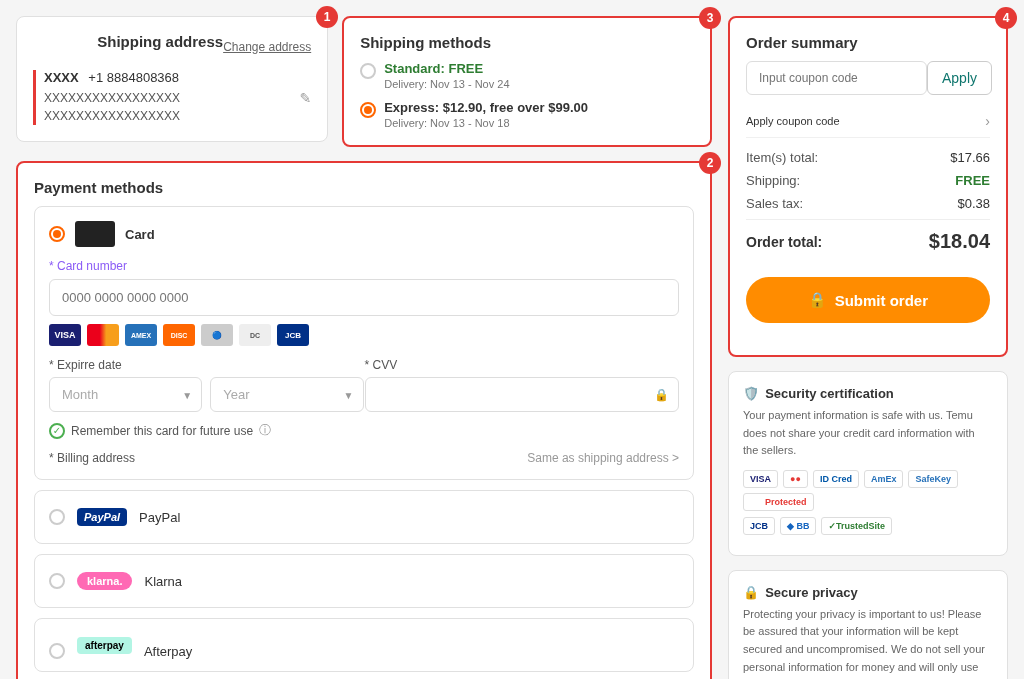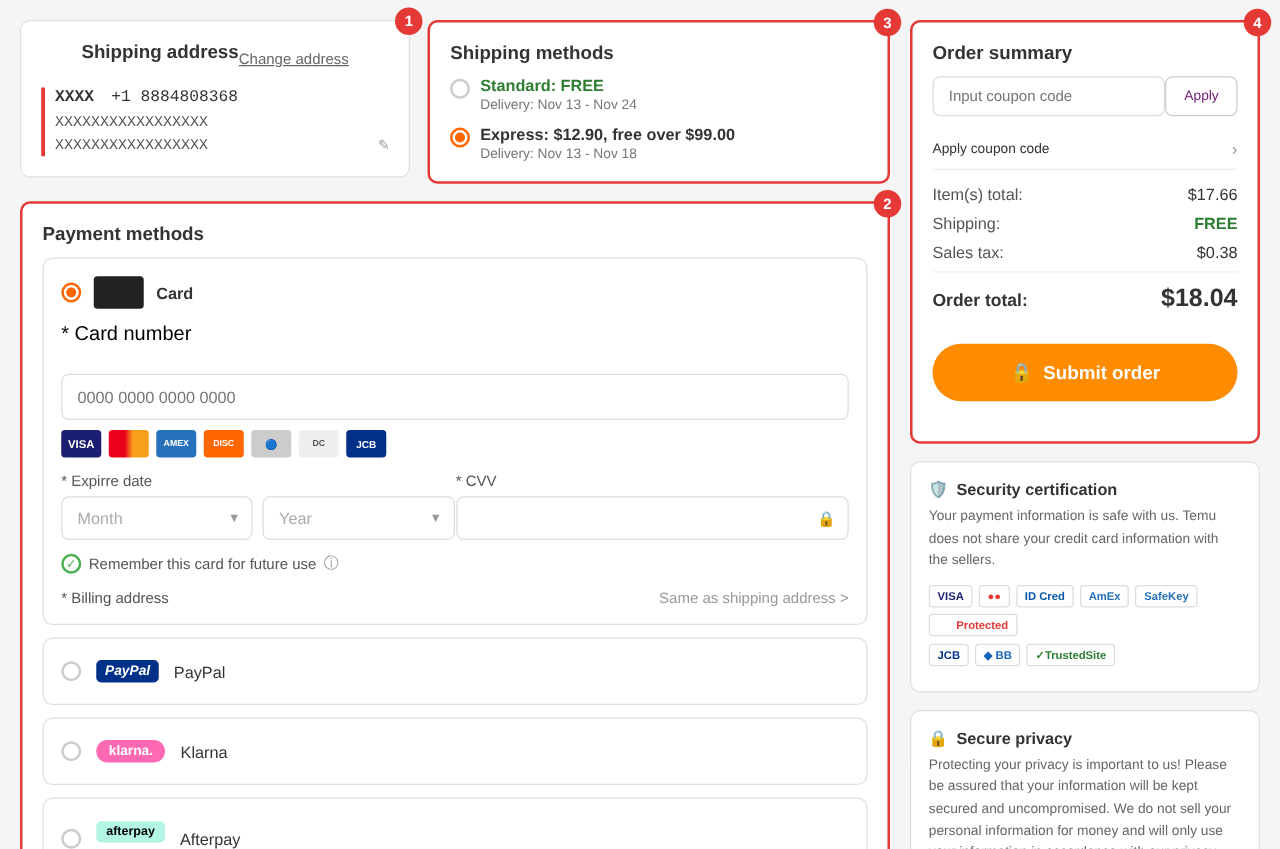--- a/index.html
+++ b/index.html
@@ -148,23 +148,23 @@
       color: #777;
       margin-top: 2px;
     }
     .payment-card-section {
       border: 1px solid #e0e0e0;
       border-radius: 8px;
       padding: 14px;
       margin-bottom: 10px;
     }
     .card-number-label {
-      font-size: 16px;
-      color: #000000;
-      margin-bottom: 22px;
+      font-size: 12px;
+      color: #8b5cf6;
+      margin-bottom: 6px;
     }
     .card-number-input {
       width: 100%;
       border: 1px solid #ddd;
       border-radius: 6px;
       padding: 10px 12px;
       font-size: 13px;
       color: #bbb;
       outline: none;
       margin-bottom: 8px;
@@ -362,25 +362,25 @@
       border-radius: 6px;
       padding: 8px 12px;
       font-size: 12px;
       color: #aaa;
       outline: none;
     }
     .apply-btn {
       border: 1px solid #ccc;
       border-radius: 6px;
       padding: 8px 14px;
-      font-size: 11px;
+      font-size: 14px;
       font-weight: 500;
       background: #fff;
       cursor: pointer;
-      color: #701a75;
+      color: #0f766e;
     }
     .coupon-code-row {
       display: flex;
       justify-content: space-between;
       align-items: center;
       padding: 8px 0;
       border-bottom: 1px solid #f0f0f0;
       margin-bottom: 12px;
       cursor: pointer;
     }
@@ -498,41 +498,41 @@
       margin-bottom: 12px;
     }
     .card-icon-box {
       width: 40px;
       height: 26px;
       background: #222;
       border-radius: 3px;
     }
     .section-header-row {
       display: flex;
-      justify-content: center;
+      justify-content: flex-end;
       align-items: center;
       margin-bottom: 10px;
     }
   </style>
 </head>
 <body>
 
 <div class="main-layout">
 
   <div class="left-col">
 
     <div class="top-row">
 
       <div class="shipping-address-card">
         <div class="section-header-row">
           <span class="section-title">Shipping address</span>
           <span class="change-address-btn">Change address</span>
         </div>
         <div class="address-border-left">
-          <div style="display:flex; justify-content:space-between; align-items:flex-end;font-family:Liberation Mono, monospace;">
+          <div style="display:flex; justify-content:space-between; align-items:center;">
             <div>
               <div class="address-name">
                 <span>XXXX</span>
                 <span style="font-weight:400; margin-left:6px;">+1 8884808368</span>
               </div>
               <div class="address-line">XXXXXXXXXXXXXXXXX</div>
               <div class="address-line">XXXXXXXXXXXXXXXXX</div>
             </div>
             <span class="edit-icon">✎</span>
           </div>

